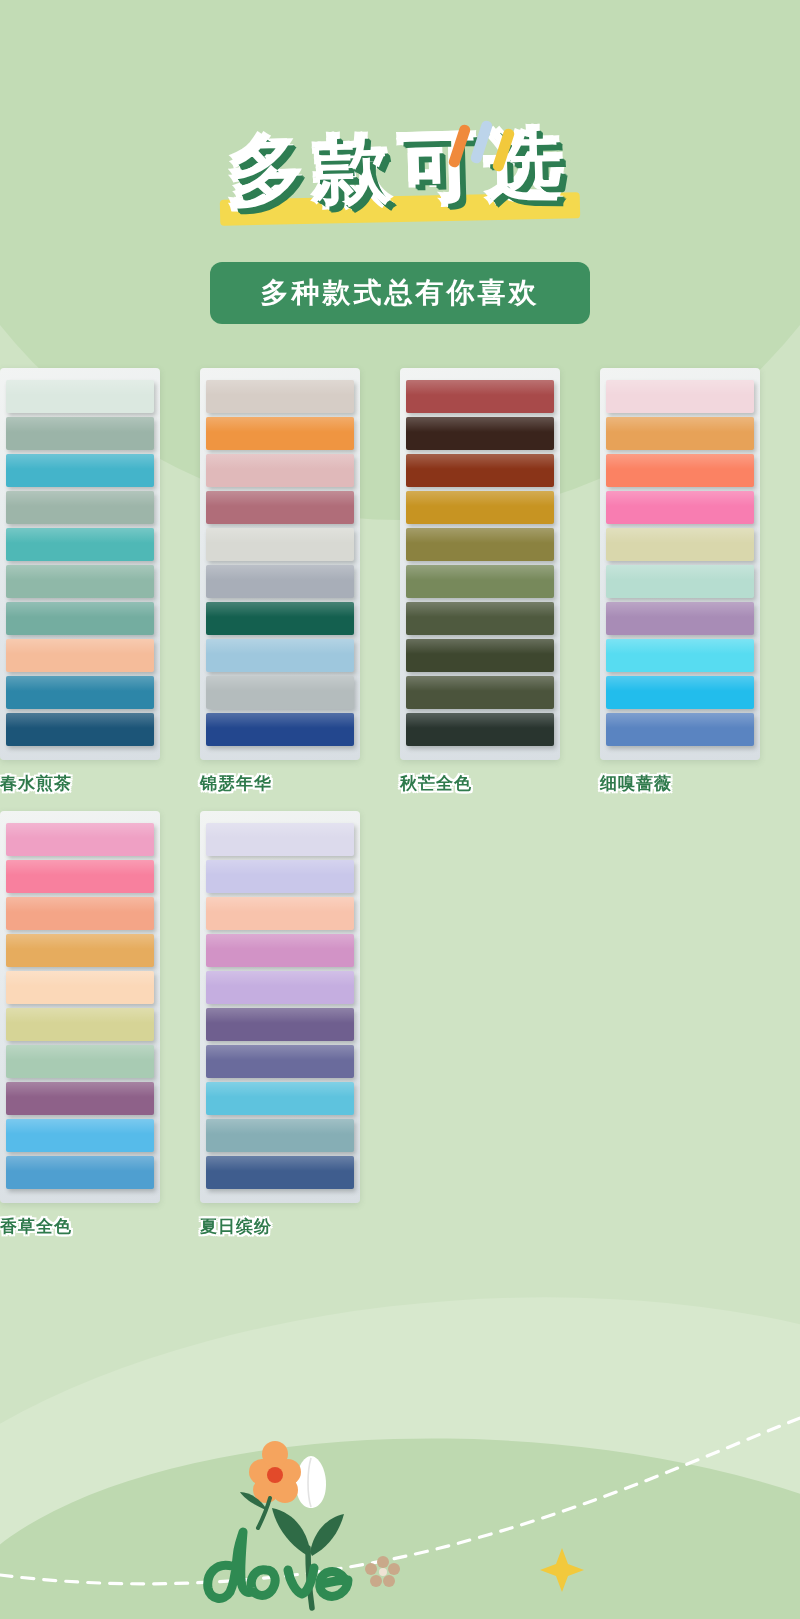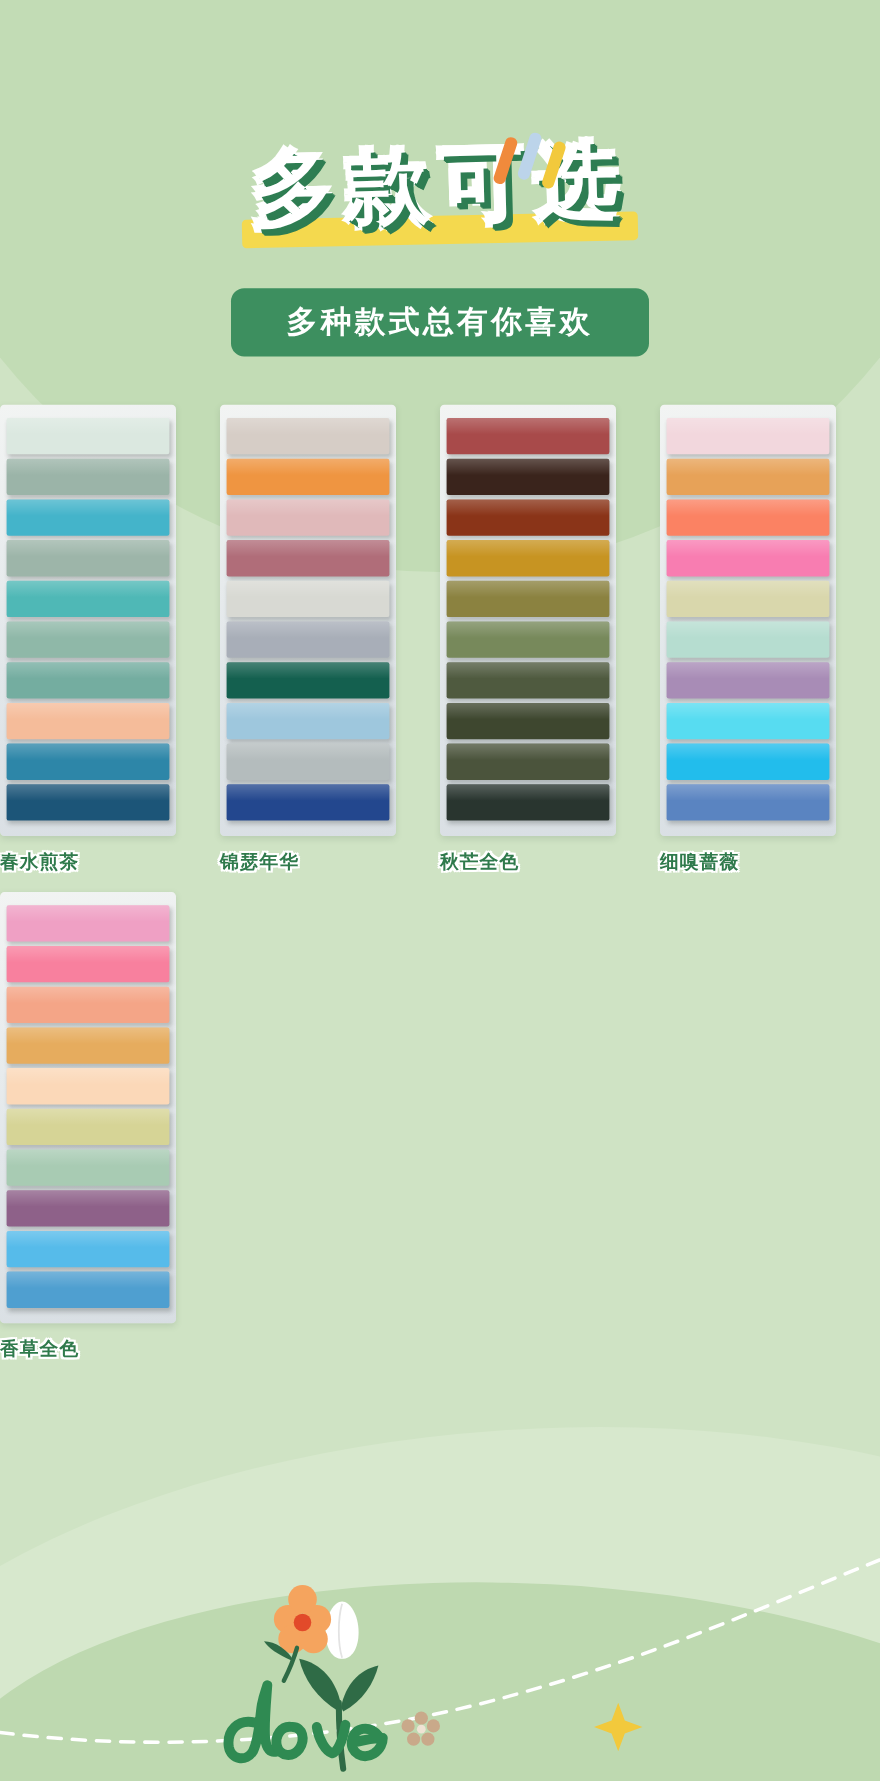--- a/index.html
+++ b/index.html
@@ -199,20 +199,35 @@
           <div class="strip" style="background: rgb(230, 172, 94);"></div>
           <div class="strip" style="background: rgb(251, 216, 184);"></div>
           <div class="strip" style="background: rgb(214, 212, 150);"></div>
           <div class="strip" style="background: rgb(168, 203, 179);"></div>
           <div class="strip" style="background: rgb(142, 97, 137);"></div>
           <div class="strip" style="background: rgb(86, 187, 234);"></div>
           <div class="strip" style="background: rgb(79, 159, 208);"></div>
         </div>
         <div class="label">香草全色</div>
       </div>
+      <div class="cell">
+        <div class="pad">
+          <div class="strip" style="background: rgb(220, 218, 236);"></div>
+          <div class="strip" style="background: rgb(201, 199, 234);"></div>
+          <div class="strip" style="background: rgb(248, 195, 172);"></div>
+          <div class="strip" style="background: rgb(210, 147, 198);"></div>
+          <div class="strip" style="background: rgb(197, 174, 224);"></div>
+          <div class="strip" style="background: rgb(111, 95, 143);"></div>
+          <div class="strip" style="background: rgb(106, 107, 156);"></div>
+          <div class="strip" style="background: rgb(94, 195, 222);"></div>
+          <div class="strip" style="background: rgb(134, 174, 181);"></div>
+          <div class="strip" style="background: rgb(63, 93, 142);"></div>
+        </div>
+        <div class="label">夏日缤纷</div>
+      </div>
     </div>
 
   <div class="footer">
     <svg class="dash" viewBox="0 0 800 239">
       <path d="M0 195 C 160 215, 330 200, 470 160 C 600 124, 700 78, 800 38" fill="none" stroke="#ffffff" stroke-width="3.2" stroke-dasharray="12 10" stroke-linecap="round"></path>
 
       <g>
         <path d="M308 168 C 308 196, 310 214, 312 228" stroke="#2f6b46" stroke-width="5.5" fill="none" stroke-linecap="round"></path>
         <path d="M308 176 C 288 164, 276 146, 272 128 C 292 132, 306 148, 310 170 Z" fill="#2f6b46"></path>
         <path d="M312 176 C 330 166, 340 150, 344 134 C 326 138, 314 152, 310 172 Z" fill="#2f6b46"></path>

